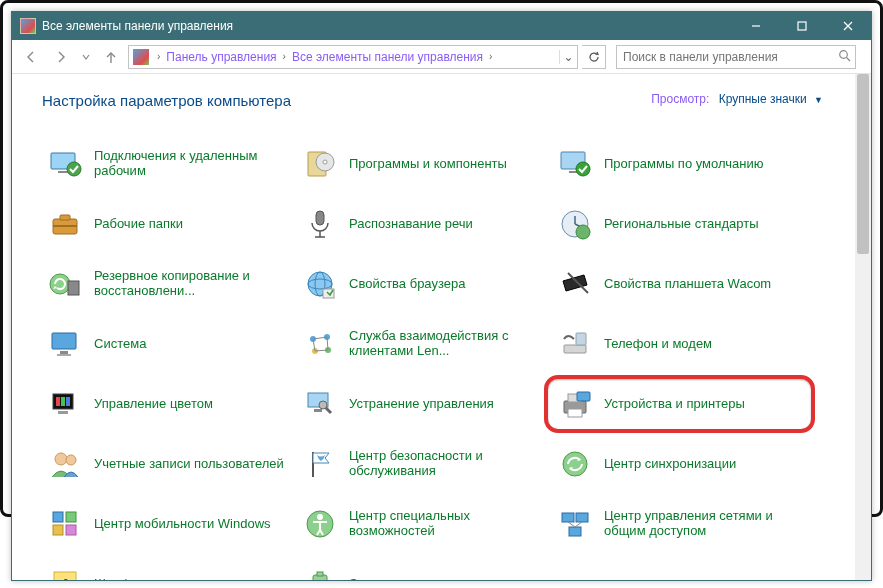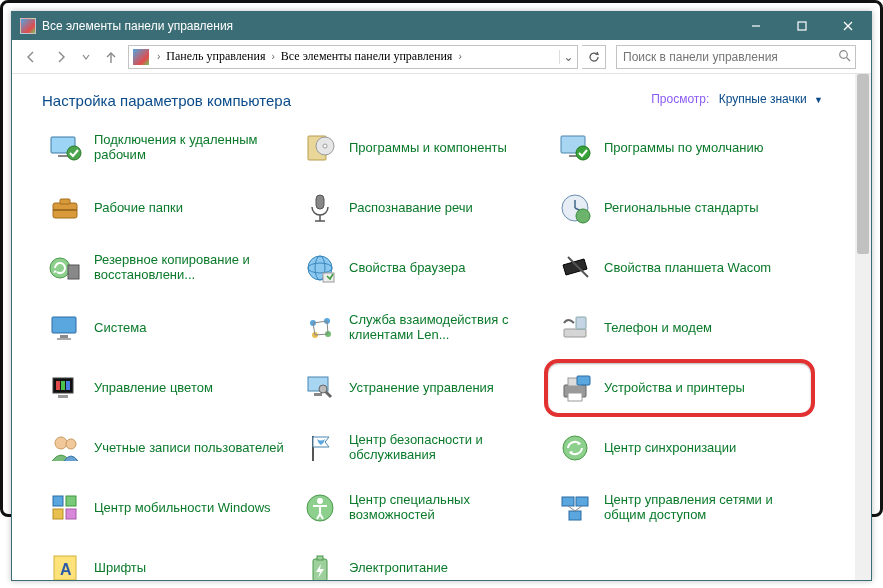--- a/index.html
+++ b/index.html
@@ -10,29 +10,29 @@
 .titlebar .ticon { width:16px; height:16px; margin:0 6px 0 8px; background:linear-gradient(135deg,#4fa5e0,#e24b4b 70%,#6ecb63);border:1px solid rgba(255,255,255,0.5); }
 .titlebar .ttl { flex:1; }
 .wbtns { display:flex; }
 .wbtn { width:46px; height:28px; display:flex; align-items:center; justify-content:center; color:#fff; }
 .wbtn svg { stroke:#fff; }
 .navbar { height:34px; border-bottom:1px solid #e3e3e3; display:flex; align-items:center; padding:0 6px; gap:4px; }
 .navbtn { width:26px; height:26px; border-radius:3px; display:flex; align-items:center; justify-content:center; color:#888; }
 .navbtn svg { stroke:#888; }
 .pathbox { flex:1; height:24px; border:1px solid #c3c3c3; display:flex; align-items:center; font-size:12px; background:#fff; max-width:450px;}
 .pathicon { width:16px; height:16px; margin:0 4px; background:linear-gradient(135deg,#4fa5e0,#e24b4b 70%,#6ecb63);}
-.crumb { padding:0 2px; color:#000000;font-family:Liberation Serif, serif;}
+.crumb { padding:0 2px; color:#8b5cf6;}
 .chev { color:#666; padding:0 4px; font-size:10px;}
 .pathdrop { margin-left:auto; border-left:1px solid #ddd; width:18px; text-align:center; color:#666;}
 .refresh { width:24px; height:24px; border:1px solid #c3c3c3; border-left:none; display:flex; align-items:center; justify-content:center; }
 .searchbox { flex:1; height:24px; border:1px solid #c3c3c3; margin-left:6px; display:flex; align-items:center; max-width:240px;}
 .searchbox input { border:none; outline:none; flex:1; font-size:12px; padding:0 6px; color:#888;}
 .searchbox .sicon { width:22px; text-align:center; color:#888;}
 .content { flex:1; padding:18px 20px 0 30px; position:relative; overflow:hidden;}
-.heading { color:#0a4b8a; font-size:15px; margin-bottom:16px;}
+.heading { color:#0a4b8a; font-size:15px; margin-bottom:32px;}
 .viewctrl { position:absolute; top:18px; right:48px; font-size:12px;}
 .viewctrl .lbl { color:#8b5cf6; margin-right:6px;}
 .viewctrl .val { color:#0a4b8a;text-align:right;}
 .viewctrl .arrow { color:#0a4b8a; font-size:9px; margin-left:4px;}
 .grid { display:grid; grid-template-columns: 255px 255px 255px; gap:14px 0; }
 .item { display:flex; align-items:center; height:46px; padding:2px 4px; border-radius:2px;}
 .item .icon { width:38px; height:38px; margin-right:10px; flex-shrink:0; display:flex; align-items:center; justify-content:center;}
 .item .icon svg { width:34px; height:34px;}
 .item .lbl2 { color:#0a7a2a; font-size:13px; line-height:1.15; max-width:200px;}
 .highlight { position:relative;}

